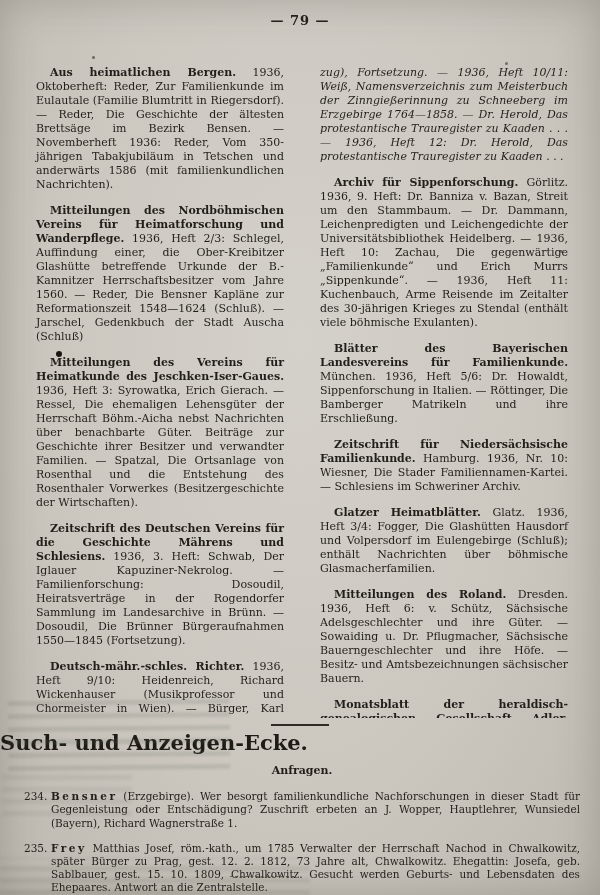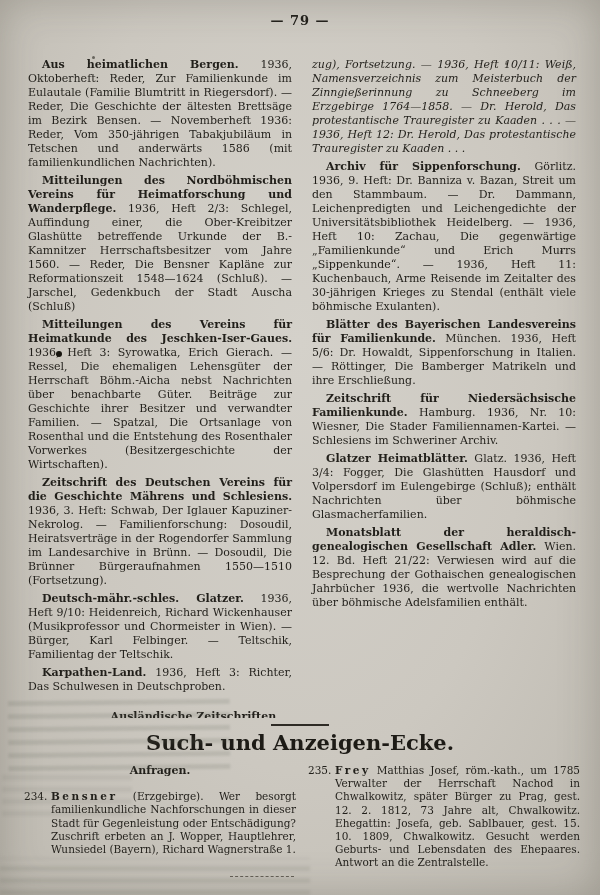--- a/index.html
+++ b/index.html
@@ -15,31 +15,31 @@
   }
   .pageno{
     text-align:center;margin:13px 0 0 0;font-size:13px;font-weight:bold;
     letter-spacing:1px;color:#23211c;
   }
   .bib{
     display:flex;gap:12px;margin:26px 20px 0 24px;height:664px;overflow:hidden;
     font-size:11px;line-height:14px;text-align:justify;color:#211f1a;
   }
   .col{flex:1;min-width:0;}
-  p.entry{margin:4px;text-indent:14px;}
+  p.entry{margin:12px;text-indent:14px;}
   p.cont{text-indent:0;font-style:italic;}
   b.et{font-weight:bold;}
   p.subhead{margin:16px;text-align:right;font-weight:bold;text-indent:0;}
   .section-rule{width:58px;height:2px;background:#2e2b25;margin:6px auto 4px auto;}
   h1.such{
-    text-align:center;font-size:21px;font-weight:bold;margin:2px 0 9px 0;color:#1d1b16;
+    font-size:21px;font-weight:bold;margin:2px 0 9px 0;color:#1d1b16;
   }
   .ads{
     display:flex;gap:12px;margin:0 20px 0 24px;font-size:10.5px;line-height:13.2px;
-    text-align:justify;color:#211f1a;
+    text-align:justify;color:#211f1a;flex-direction:column;
   }
   .anfragen-head{margin:0 0 13px 0;text-align:center;font-weight:bold;font-size:11px;}
   .ad-item{display:flex;margin:0;}
   .ad-num{width:27px;flex:none;}
   .ad-body{flex:1;min-width:0;}
   .sp-name{font-weight:bold;letter-spacing:2.5px;}
   
   .bleed{position:absolute;pointer-events:none;}
   .bleed1{
     left:8px;top:694px;width:222px;height:76px;opacity:.65;filter:blur(1.3px);
@@ -70,33 +70,34 @@
 <div class="page">
 
   <p class="pageno">— 79 —</p>
 
   <div class="bib">
 
     <div class="col">
       <p class="entry"><b class="et">Aus heimatlichen Bergen.</b> <span>1936, Oktoberheft: Reder, Zur Familienkunde im Eulautale (Familie Blumtritt in Riegersdorf). — Reder, Die Geschichte der ältesten Brettsäge im Bezirk Bensen. — Novemberheft 1936: Reder, Vom 350-jährigen Tabakjubiläum in Tetschen und anderwärts 1586 (mit familienkundlichen Nachrichten).</span></p>
       <p class="entry"><b class="et">Mitteilungen des Nordböhmischen Vereins für Heimatforschung und Wanderpflege.</b> <span>1936, Heft 2/3: Schlegel, Auffindung einer, die Ober-Kreibitzer Glashütte betreffende Urkunde der B.-Kamnitzer Herrschaftsbesitzer vom Jahre 1560. — Reder, Die Bensner Kapläne zur Reformationszeit 1548—1624 (Schluß). — Jarschel, Gedenkbuch der Stadt Auscha (Schluß)</span></p>
       <p class="entry"><b class="et">Mitteilungen des Vereins für Heimatkunde des Jeschken-Iser-Gaues.</b> <span>1936, Heft 3: Syrowatka, Erich Gierach. — Ressel, Die ehemaligen Lehensgüter der Herrschaft Böhm.-Aicha nebst Nachrichten über benachbarte Güter. Beiträge zur Geschichte ihrer Besitzer und verwandter Familien. — Spatzal, Die Ortsanlage von Rosenthal und die Entstehung des Rosenthaler Vorwerkes (Besitzergeschichte der Wirtschaften).</span></p>
-      <p class="entry"><b class="et">Zeitschrift des Deutschen Vereins für die Geschichte Mährens und Schlesiens.</b> <span>1936, 3. Heft: Schwab, Der Iglauer Kapuziner-Nekrolog. — Familienforschung: Dosoudil, Heiratsverträge in der Rogendorfer Sammlung im Landesarchive in Brünn. — Dosoudil, Die Brünner Bürgeraufnahmen 1550—1510 (Fortsetzung).</span></p>
-      <p class="entry"><b class="et">Deutsch-mähr.-schles. Glatzer.</b> <span>1936, Heft 9/10: Heidenreich, Richard Wickenhauser (Musikprofessor und Chormeister in Wien). — Bürger, Karl Felbinger. — Teltschik, Familientag der Teltschik.</span></p>
+      <p class="entry"><b class="et">Zeitschrift des Deutschen Vereins für die Geschichte Mährens und Schlesiens.</b> <span>1936, 3. Heft: Schwab, Der Iglauer Kapuziner-Nekrolog. — Familienforschung: Dosoudil, Heiratsverträge in der Rogendorfer Sammlung im Landesarchive in Brünn. — Dosoudil, Die Brünner Bürgeraufnahmen 1550—1845 (Fortsetzung).</span></p>
+      <p class="entry"><b class="et">Deutsch-mähr.-schles. Richter.</b> <span>1936, Heft 9/10: Heidenreich, Richard Wickenhauser (Musikprofessor und Chormeister in Wien). — Bürger, Karl Felbinger. — Teltschik, Familientag der Teltschik.</span></p>
       <p class="entry"><b class="et">Karpathen-Land.</b> <span>1936, Heft 3: Richter, Das Schulwesen in Deutschproben.</span></p>
       <p class="subhead">Ausländische Zeitschriften.</p>
       <p class="entry"><b class="et">Familiengeschichtliche Blätter.</b> <span>Leipzig. 1936, 9. Heft: Bengs, Außerdeutsche in den Trauregistern des Regiments Prinz Heinrich von Preußen für die Jahre 1756—1806. — Dr. Herold, Das protestantische Trauregister zu Kaaden in Böhmen von 1558—1622 (Aus-</span></p>
     </div>
 
     <div class="col">
       <p class="entry cont"><span>zug), Fortsetzung. — 1936, Heft 10/11: Weiß, Namensverzeichnis zum Meisterbuch der Zinngießerinnung zu Schneeberg im Erzgebirge 1764—1858. — Dr. Herold, Das protestantische Trauregister zu Kaaden . . . — 1936, Heft 12: Dr. Herold, Das protestantische Trauregister zu Kaaden . . .</span></p>
       <p class="entry"><b class="et">Archiv für Sippenforschung.</b> <span>Görlitz. 1936, 9. Heft: Dr. Banniza v. Bazan, Streit um den Stammbaum. — Dr. Dammann, Leichenpredigten und Leichengedichte der Universitätsbibliothek Heidelberg. — 1936, Heft 10: Zachau, Die gegenwärtige „Familienkunde“ und Erich Murrs „Sippenkunde“. — 1936, Heft 11: Kuchenbauch, Arme Reisende im Zeitalter des 30-jährigen Krieges zu Stendal (enthält viele böhmische Exulanten).</span></p>
       <p class="entry"><b class="et">Blätter des Bayerischen Landesvereins für Familienkunde.</b> <span>München. 1936, Heft 5/6: Dr. Howaldt, Sippenforschung in Italien. — Röttinger, Die Bamberger Matrikeln und ihre Erschließung.</span></p>
       <p class="entry"><b class="et">Zeitschrift für Niedersächsische Familienkunde.</b> <span>Hamburg. 1936, Nr. 10: Wiesner, Die Stader Familiennamen-Kartei. — Schlesiens im Schweriner Archiv.</span></p>
       <p class="entry"><b class="et">Glatzer Heimatblätter.</b> <span>Glatz. 1936, Heft 3/4: Fogger, Die Glashütten Hausdorf und Volpersdorf im Eulengebirge (Schluß); enthält Nachrichten über böhmische Glasmacherfamilien.</span></p>
+      <p class="entry"><b class="et">Mitteilungen des Roland.</b> <span>Dresden. 1936, Heft 6: v. Schütz, Sächsische Adelsgeschlechter und ihre Güter. — Sowaiding u. Dr. Pflugmacher, Sächsische Bauerngeschlechter und ihre Höfe. — Besitz- und Amtsbezeichnungen sächsischer Bauern.</span></p>
       <p class="entry"><b class="et">Monatsblatt der heraldisch-genealogischen Gesellschaft Adler.</b> <span>Wien. 12. Bd. Heft 21/22: Verwiesen wird auf die Besprechung der Gothaischen genealogischen Jahrbücher 1936, die wertvolle Nachrichten über böhmische Adelsfamilien enthält.</span></p>
     </div>
 
   </div>
 
   <div class="section-rule"></div>
 
   <h1 class="such">Such- und Anzeigen-Ecke.</h1>
 
   <div class="ads">

